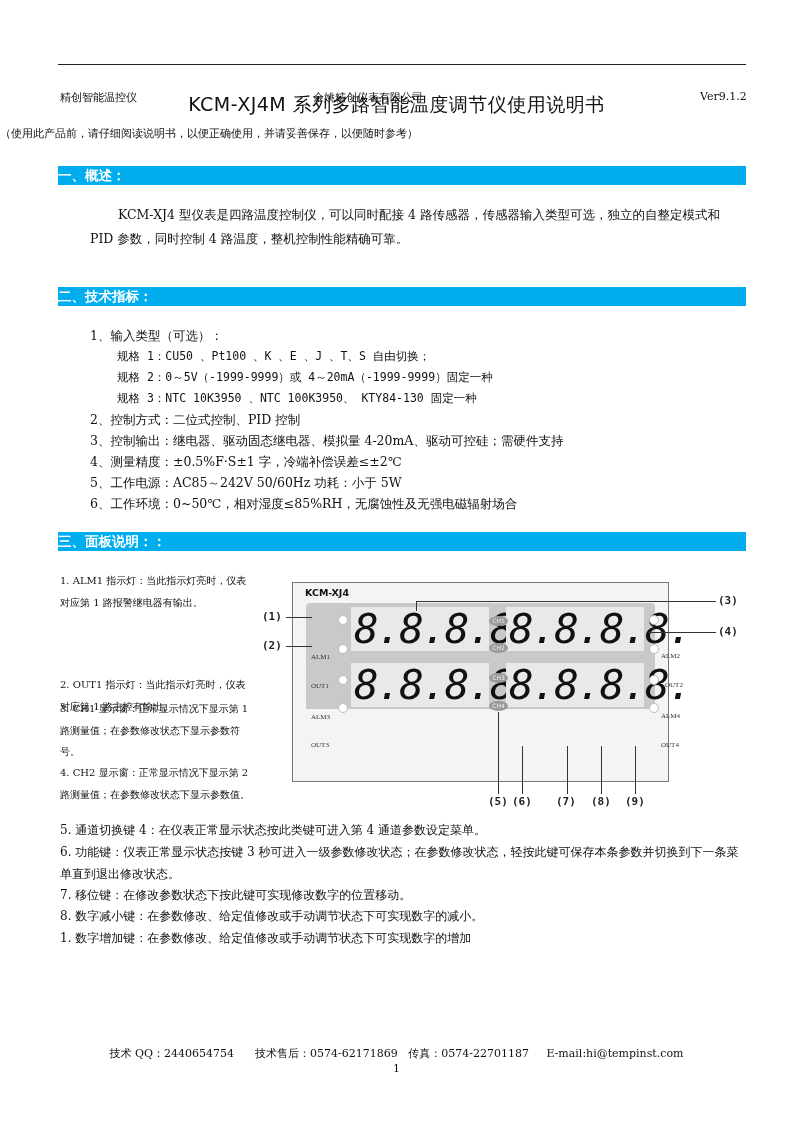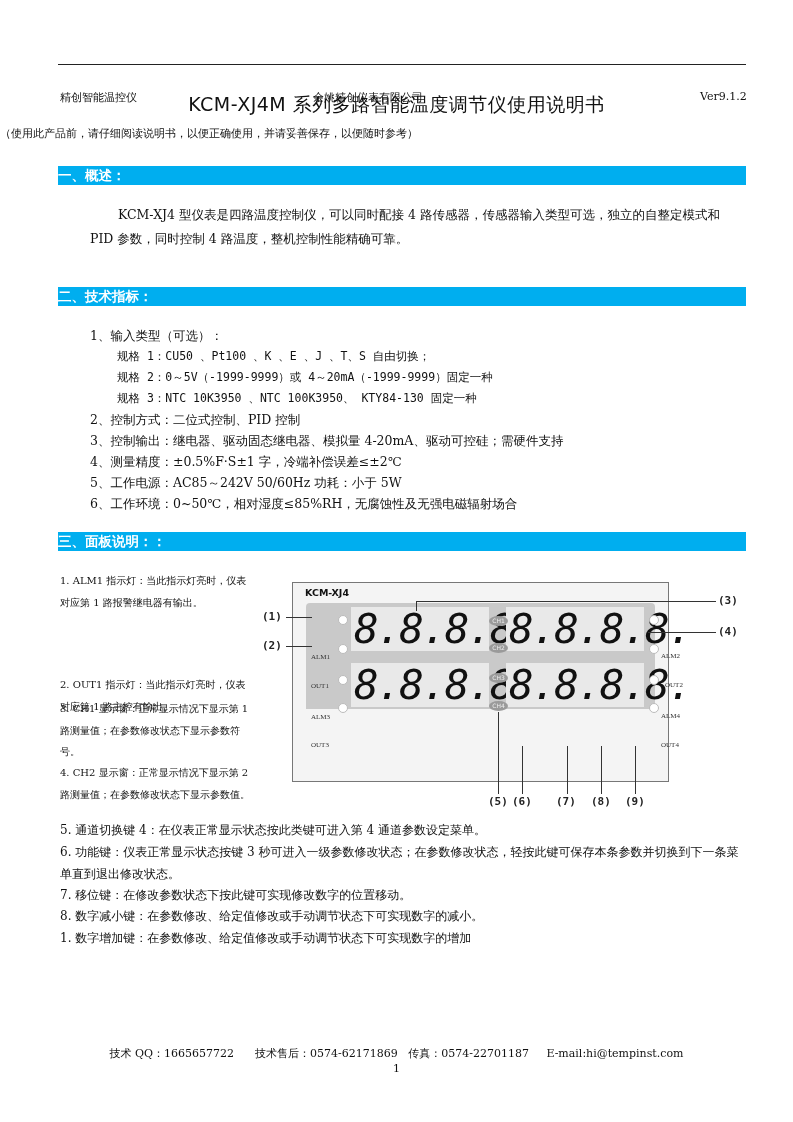--- a/index.html
+++ b/index.html
@@ -134,14 +134,14 @@
 <div class="line" style="left:522px; top:746px; width:1px; height:48px;"></div>
 <div class="line" style="left:567px; top:746px; width:1px; height:48px;"></div>
 <div class="line" style="left:601px; top:746px; width:1px; height:48px;"></div>
 <div class="line" style="left:635px; top:746px; width:1px; height:48px;"></div>
 <span class="callout" style="left:488px; top:795px;">(5)</span>
 <span class="callout" style="left:512px; top:795px;">(6)</span>
 <span class="callout" style="left:556px; top:795px;">(7)</span>
 <span class="callout" style="left:591px; top:795px;">(8)</span>
 <span class="callout" style="left:625px; top:795px;">(9)</span>
 
-<div class="abs footer">技术 QQ：1665657722      技术售后：0574-62171869   传真：0574-22701187     E-mail:hi@tempinst.com</div>
+<div class="abs footer">技术 QQ：2440654754      技术售后：0574-62171869   传真：0574-22701187     E-mail:hi@tempinst.com</div>
 <div class="abs pageno">1</div>
 
 </body></html>

